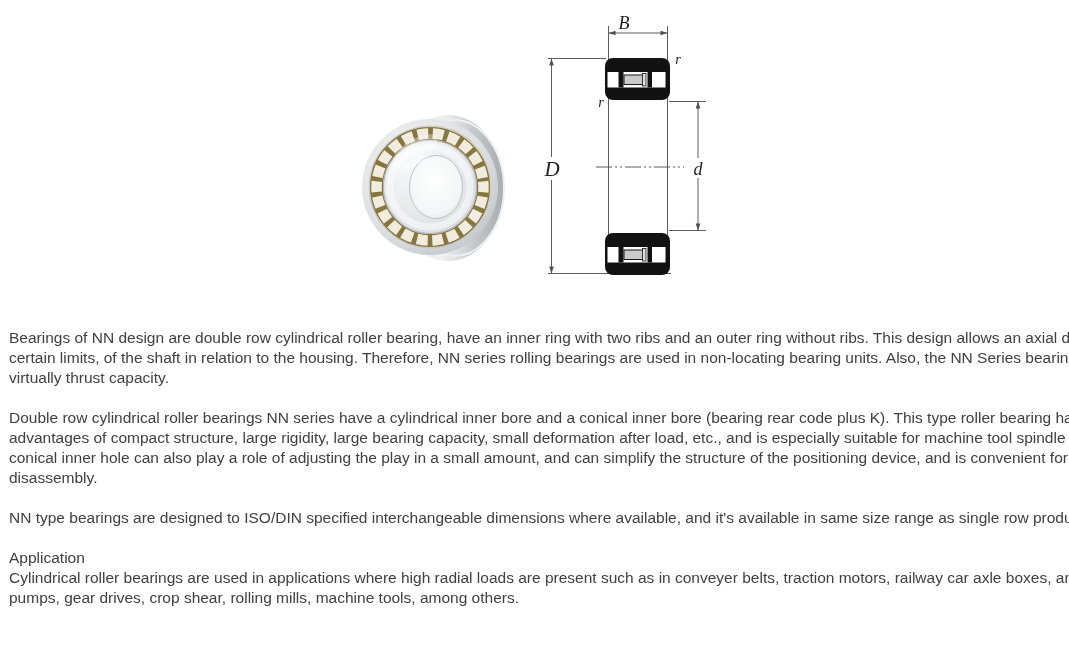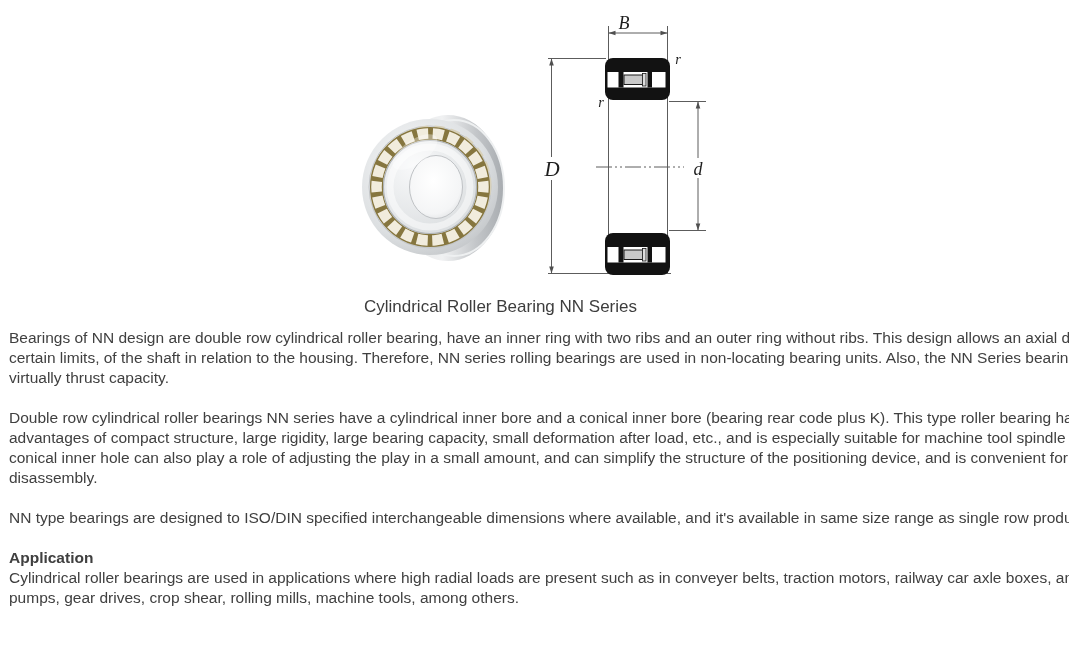--- a/index.html
+++ b/index.html
@@ -3,21 +3,21 @@
 <meta charset="utf-8">
 <style>
   html,body{margin:0;padding:0;background:#ffffff;}
   .page{position:relative;width:1069px;height:660px;background:#fff;overflow:hidden;
         font-family:"Liberation Sans",sans-serif;}
   .abs{position:absolute;}
   .title{top:296px;left:0;width:1001px;text-align:center;
          font-size:17px;line-height:22px;color:#3d3d3d;}
   .para{left:9px;font-size:15.5px;line-height:20px;color:#404040;}
   .para .ln{height:20px;white-space:nowrap;}
-  .app-heading{left:9px;top:548px;font-size:15.5px;line-height:20px;font-weight:bold;color:#404040;}
+  .app-heading{left:9px;top:548px;font-size:15.5px;line-height:20px;font-weight:normal;color:#404040;}
   svg text.dimlbl{font-family:"Liberation Serif",serif;font-style:italic;fill:#1f1f1f;}
   svg .dl{stroke:#5c5c5c;stroke-width:1;fill:none;}
   svg .ah{fill:#4f4f4f;stroke:none;}
 </style>
 </head>
 <body>
 
 <div class="page">
 
   <svg class="abs" style="left:352px;top:105px;" width="160" height="162" viewBox="352 105 160 162">
@@ -110,21 +110,20 @@
       <rect x="618.5" y="247" width="5" height="15.5" fill="#121212"></rect>
       <rect x="647.5" y="247" width="4.5" height="15.5" fill="#121212"></rect>
       <rect x="624" y="250" width="19" height="9.5" fill="#c9c9c9" stroke="#1a1a1a" stroke-width="1"></rect>
       <rect x="642.5" y="248.5" width="3.5" height="12.5" fill="#dddddd" stroke="#1a1a1a" stroke-width="0.8"></rect>
     </g>
 
     <text class="dimlbl" x="678" y="64" font-size="14.5" text-anchor="middle">r</text>
     <text class="dimlbl" x="601" y="107" font-size="14.5" text-anchor="middle">r</text>
   </svg>
 
-  <div class="abs title">Cylindrical Roller Bearing NN Series</div>
 
   <div class="abs para" style="top:328px;">
     <div class="ln">Bearings of NN design are double row cylindrical roller bearing, have an inner ring with two ribs and an outer ring without ribs. This design allows an axial displacement in</div>
     <div class="ln">certain limits, of the shaft in relation to the housing. Therefore, NN series rolling bearings are used in non-locating bearing units. Also, the NN Series bearings have no</div>
     <div class="ln">virtually thrust capacity.</div>
   </div>
 
   <div class="abs para" style="top:408px;">
     <div class="ln">Double row cylindrical roller bearings NN series have a cylindrical inner bore and a conical inner bore (bearing rear code plus K). This type roller bearing has the</div>
     <div class="ln">advantages of compact structure, large rigidity, large bearing capacity, small deformation after load, etc., and is especially suitable for machine tool spindle support. The</div>

